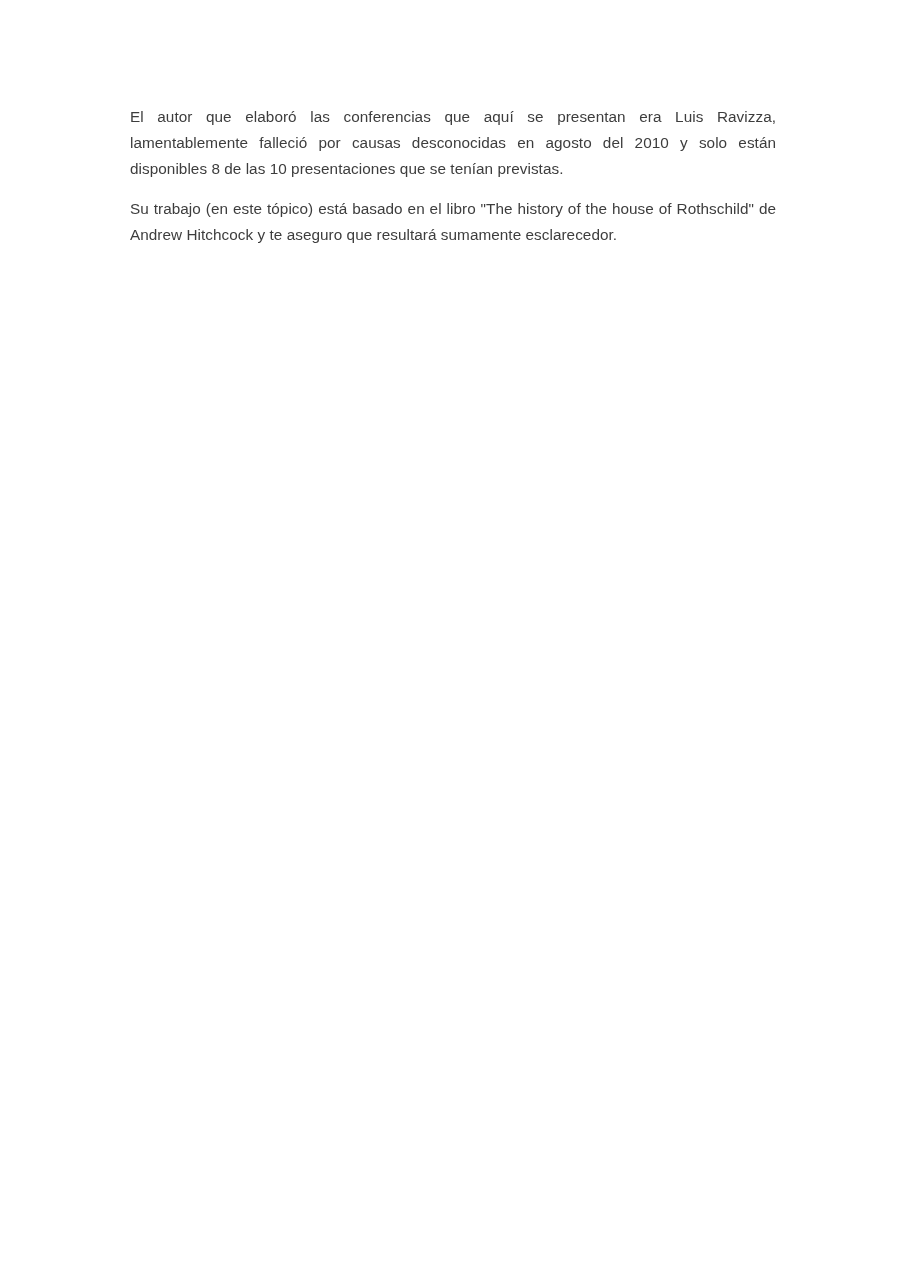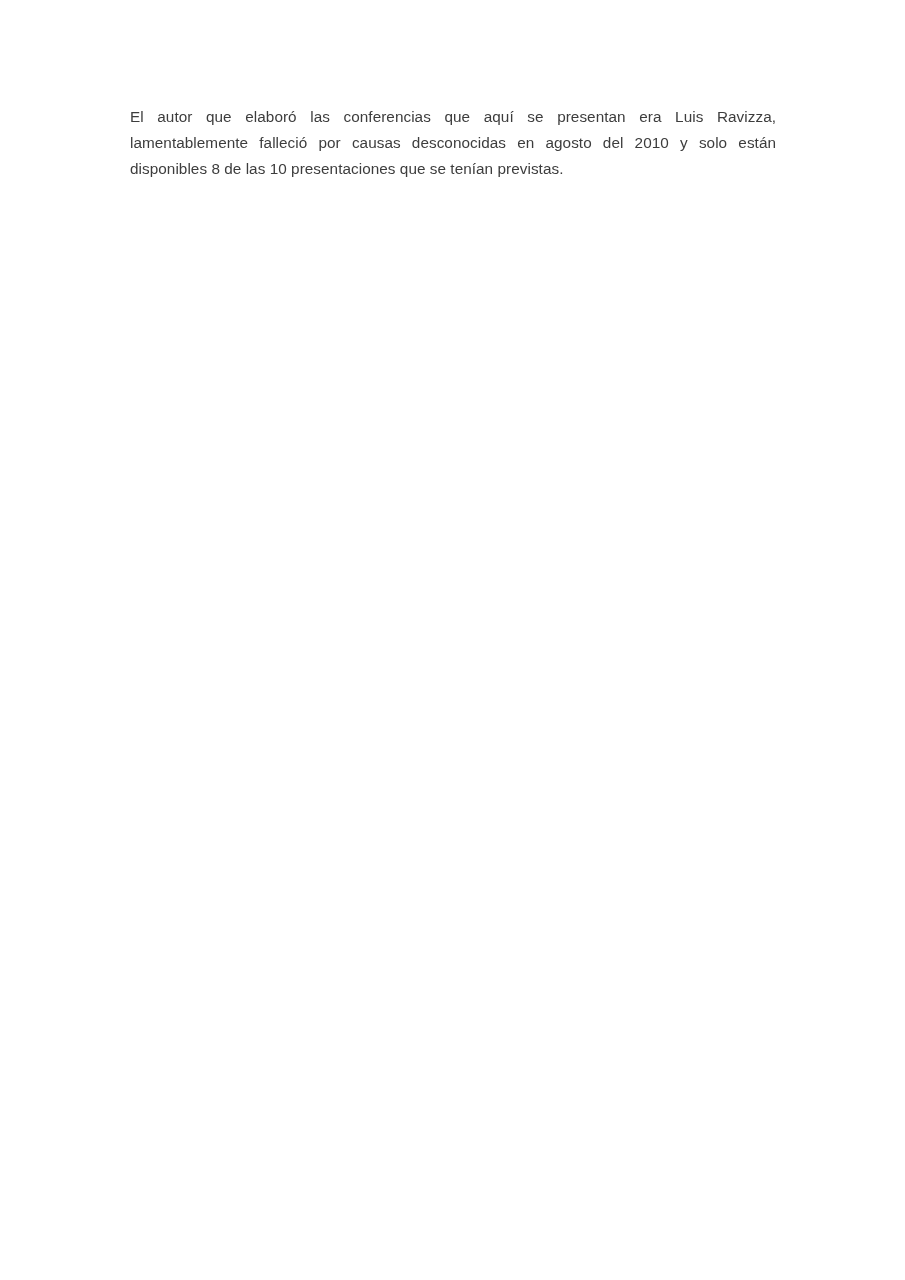--- a/index.html
+++ b/index.html
@@ -39,14 +39,15 @@
   p.para:last-child {
     margin-bottom: 0;
   }
 </style>
 </head>
 <body>
 
 <div class="page">
   <div class="content">
     <p class="para">El autor que elaboró las conferencias que aquí se presentan era Luis Ravizza, lamentablemente falleció por causas desconocidas en agosto del 2010 y solo están disponibles 8 de las 10 presentaciones que se tenían previstas.</p>
+    <p class="para">Su trabajo (en este tópico) está basado en el libro "The history of the house of Rothschild" de Andrew Hitchcock y te aseguro que resultará sumamente esclarecedor.</p>
   </div>
 </div>
 
 </body></html>

